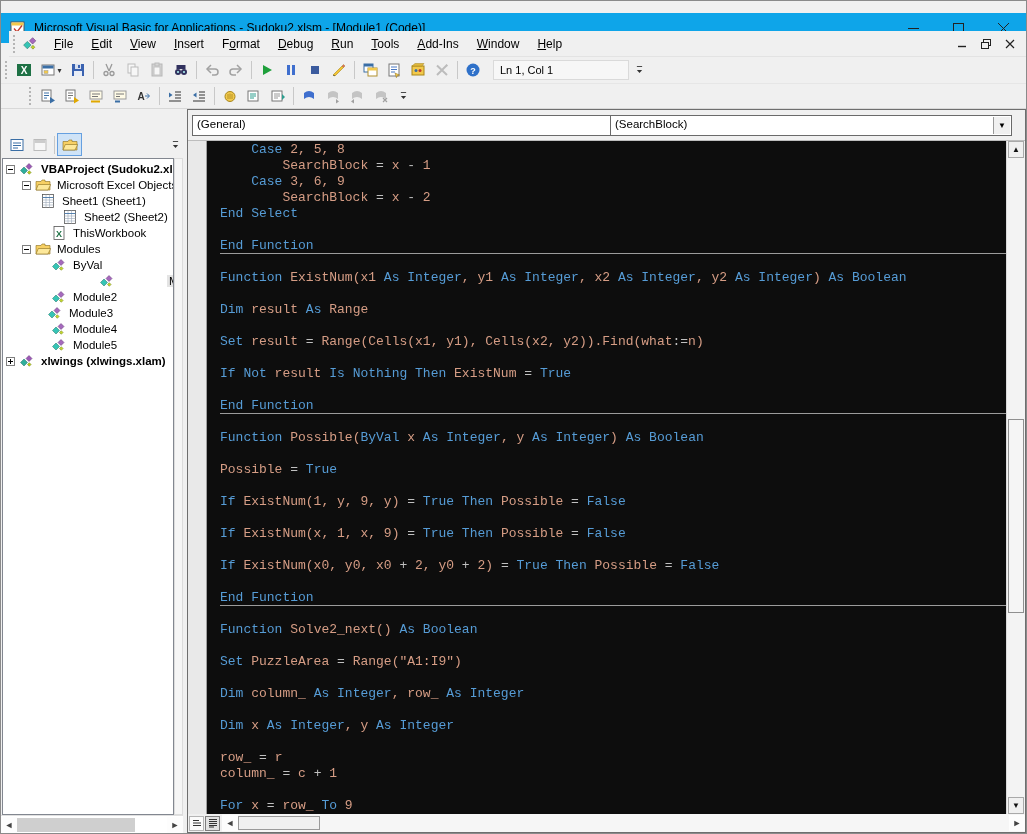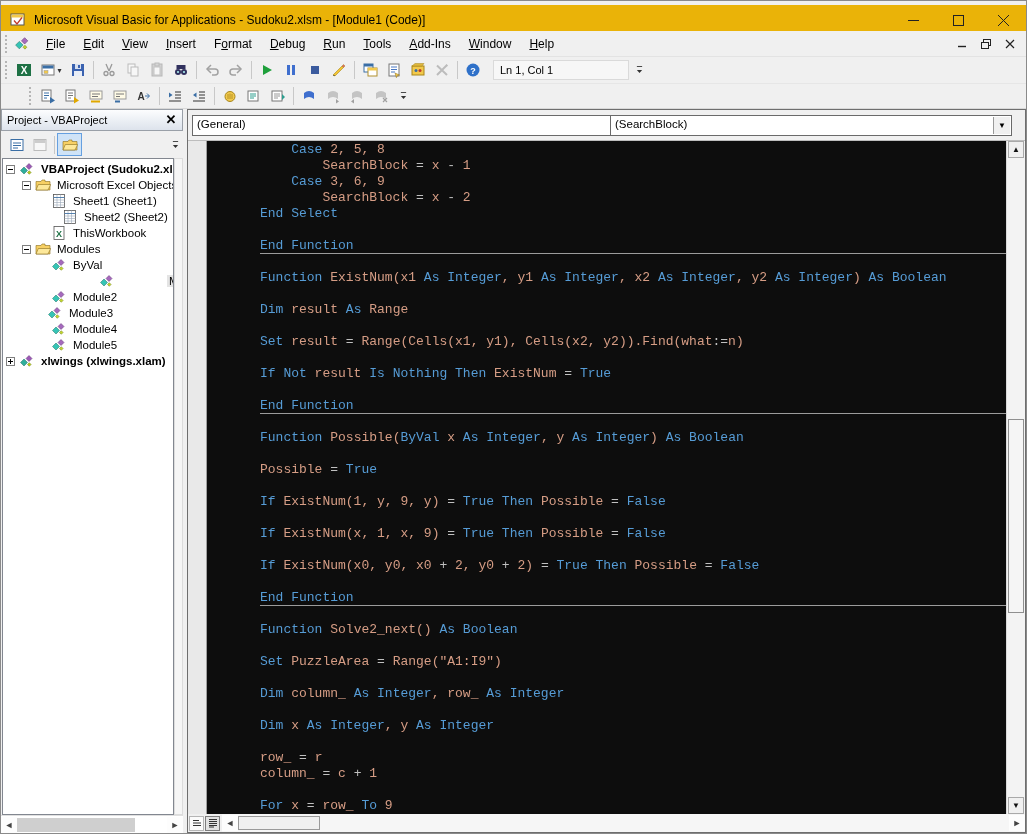--- a/index.html
+++ b/index.html
@@ -1,29 +1,29 @@
 <!DOCTYPE html>
 <html style="--kw: #569cd6; --id: #d69d85; --op: #c0c0c0;"><head>
 <meta charset="utf-8">
 <style>
   html,body{margin:0;padding:0;}
   body{width:1027px;height:834px;position:relative;overflow:hidden;background:#f0f0f0;
        font-family:"Liberation Sans",sans-serif;-webkit-font-smoothing:antialiased;}
   #app{position:absolute;inset:0;border:1px solid #8a8a8a;box-sizing:border-box;}
 
   
-  #titlebar{position:absolute;left:0;top:4px;right:0;height:30px;background:#eab308;display:flex;align-items:center;}
+  #titlebar{position:absolute;left:0;top:12px;right:0;height:30px;background:#0ea5e9;display:flex;align-items:center;}
   #titlebar .appicon{width:16px;height:16px;margin-left:9px;flex:none;}
   #titlebar .title{margin-left:8px;font-size:12px;color:#000;white-space:nowrap;}
   #win-controls{position:absolute;right:0;top:0;height:30px;display:flex;}
   .win-btn{width:45px;height:30px;display:flex;align-items:center;justify-content:center;background:transparent;border:none;padding:0;}
   .win-btn svg{width:11px;height:11px;}
 
   
-  #menubar{position:absolute;left:0;top:30px;right:0;height:26px;background:#f0f0f0;display:flex;align-items:center;border-bottom:1px solid #e3e3e3;box-sizing:border-box;}
+  #menubar{position:absolute;left:8px;top:30px;right:0;height:26px;background:#f0f0f0;display:flex;align-items:center;border-bottom:1px solid #e3e3e3;box-sizing:border-box;}
   .grip{width:4px;height:18px;margin:0 4px 0 3px;background-image:repeating-linear-gradient(#b5b5b5 0 2px,transparent 2px 4px);background-size:2px 100%;background-repeat:no-repeat;background-position:1px 0;}
   #menubar .vbaicon{width:17px;height:17px;margin:0 6px 0 2px;}
   .menu-item{font-size:12px;color:#000;padding:3px 9px;cursor:default;}
   .menu-item u{text-decoration:underline;}
   #mdi-controls{position:absolute;right:6px;top:3px;display:flex;gap:3px;}
   .mdi-btn{width:21px;height:19px;background:#f0f0f0;border:none;display:flex;align-items:center;justify-content:center;padding:0;}
   .mdi-btn svg{width:12px;height:12px;}
 
   
   .tbar{position:absolute;left:0;right:0;background:#f0f0f0;display:flex;align-items:center;}
@@ -407,24 +407,20 @@
         <svg viewBox="0 0 9 16">
           <path d="M1.5 4h6" stroke="#333"></path>
           <path d="M1.5 8l3 3.5L7.5 8z" fill="#333"></path>
         </svg>
       </button>
   </div>
 
   <div id="main">
 
     <div id="project-panel">
-      <div class="pp-header">
-        <span class="pp-title">Project - VBAProject</span>
-        <button class="pp-close">✕</button>
-      </div>
       <div class="pp-toolbar" id="pp-toolbar">
         <button class="tb-btn">
             <svg viewBox="0 0 16 16">
               <rect x="2" y="2.5" width="12" height="11" fill="#fff" stroke="#3a6ea5"></rect>
               <path d="M4 6h8M4 8.5h8M4 11h5" stroke="#3a6ea5"></path>
             </svg>
           </button>
           <button class="tb-btn disabled">
             <svg viewBox="0 0 16 16">
               <rect x="2" y="2.5" width="12" height="11" fill="#fff" stroke="#888"></rect>
@@ -470,21 +466,21 @@
               </svg>
             </span>
             <span class="ticon">
               <svg viewBox="0 0 16 16">
                 <path d="M1 4.5h5l1-1.5h3v1.5h5V13H1z" fill="#f7d064" stroke="#8a6d1d" stroke-width=".6"></path>
                 <path d="M1 13l2.3-5.5H15.7L13 13z" fill="#fde89a" stroke="#8a6d1d" stroke-width=".6"></path>
               </svg>
             </span>
             <span class="tlabel">Microsoft Excel Objects</span>
           </div>
-          <div class="tree-row" style="padding-left: 35px;">
+          <div class="tree-row" style="padding-left: 24px;">
             <span class="spacer"></span>
             <span class="ticon">
               <svg viewBox="0 0 16 16">
                 <rect x="2.5" y="1.5" width="11" height="13" fill="#fff" stroke="#555" stroke-width=".8"></rect>
                 <path d="M2.5 4.5h11M2.5 7h11M2.5 9.5h11M2.5 12h11M6 1.5v13M9.5 1.5v13" stroke="#9aa7b8" stroke-width=".6"></path>
                 <path d="M2.5 4.5h11" stroke="#3a6ea5" stroke-width=".8"></path>
               </svg>
             </span>
             <span class="tlabel">Sheet1 (Sheet1)</span>
           </div>
@@ -621,21 +617,21 @@
         <div class="combo" id="combo-proc">
           <span class="combo-value">(General)</span>
           <button class="combo-btn">▼</button>
         </div>
         <div class="combo" id="combo-decl">
           <span class="combo-value">(SearchBlock)</span>
           <button class="combo-btn">▼</button>
         </div>
       </div>
 
-      <div class="cw-codearea" style="background: rgb(13, 13, 13); gap: 40px;">
+      <div class="cw-codearea" style="background: rgb(13, 13, 13);">
         <div class="cw-margin"></div>
         <div class="cw-code" id="code-lines"><div class="code-line"><span class="tk-n">    </span><span class="tk-k">Case</span><span class="tk-n"> 2, 5, 8</span></div><div class="code-line"><span class="tk-n">        SearchBlock </span><span class="tk-o">=</span><span class="tk-n"> x </span><span class="tk-o">-</span><span class="tk-n"> 1</span></div><div class="code-line"><span class="tk-n">    </span><span class="tk-k">Case</span><span class="tk-n"> 3, 6, 9</span></div><div class="code-line"><span class="tk-n">        SearchBlock </span><span class="tk-o">=</span><span class="tk-n"> x </span><span class="tk-o">-</span><span class="tk-n"> 2</span></div><div class="code-line"><span class="tk-k">End Select</span></div><div class="code-line"></div><div class="code-line sep"><span class="tk-k">End Function</span></div><div class="code-line"></div><div class="code-line"><span class="tk-k">Function</span><span class="tk-n"> ExistNum(x1 </span><span class="tk-k">As Integer</span><span class="tk-n">, y1 </span><span class="tk-k">As Integer</span><span class="tk-n">, x2 </span><span class="tk-k">As Integer</span><span class="tk-n">, y2 </span><span class="tk-k">As Integer</span><span class="tk-n">) </span><span class="tk-k">As Boolean</span></div><div class="code-line"></div><div class="code-line"><span class="tk-k">Dim</span><span class="tk-n"> result </span><span class="tk-k">As</span><span class="tk-n"> Range</span></div><div class="code-line"></div><div class="code-line"><span class="tk-k">Set</span><span class="tk-n"> result </span><span class="tk-o">=</span><span class="tk-n"> Range(Cells(x1, y1), Cells(x2, y2)).Find(what</span><span class="tk-o">:=</span><span class="tk-n">n)</span></div><div class="code-line"></div><div class="code-line"><span class="tk-k">If Not</span><span class="tk-n"> result </span><span class="tk-k">Is Nothing Then</span><span class="tk-n"> ExistNum </span><span class="tk-o">=</span><span class="tk-k"> True</span></div><div class="code-line"></div><div class="code-line sep"><span class="tk-k">End Function</span></div><div class="code-line"></div><div class="code-line"><span class="tk-k">Function</span><span class="tk-n"> Possible(</span><span class="tk-k">ByVal</span><span class="tk-n"> x </span><span class="tk-k">As Integer</span><span class="tk-n">, y </span><span class="tk-k">As Integer</span><span class="tk-n">) </span><span class="tk-k">As Boolean</span></div><div class="code-line"></div><div class="code-line"><span class="tk-n">Possible </span><span class="tk-o">=</span><span class="tk-k"> True</span></div><div class="code-line"></div><div class="code-line"><span class="tk-k">If</span><span class="tk-n"> ExistNum(1, y, 9, y) </span><span class="tk-o">=</span><span class="tk-k"> True Then</span><span class="tk-n"> Possible </span><span class="tk-o">=</span><span class="tk-k"> False</span></div><div class="code-line"></div><div class="code-line"><span class="tk-k">If</span><span class="tk-n"> ExistNum(x, 1, x, 9) </span><span class="tk-o">=</span><span class="tk-k"> True Then</span><span class="tk-n"> Possible </span><span class="tk-o">=</span><span class="tk-k"> False</span></div><div class="code-line"></div><div class="code-line"><span class="tk-k">If</span><span class="tk-n"> ExistNum(x0, y0, x0 </span><span class="tk-o">+</span><span class="tk-n"> 2, y0 </span><span class="tk-o">+</span><span class="tk-n"> 2) </span><span class="tk-o">=</span><span class="tk-k"> True Then</span><span class="tk-n"> Possible </span><span class="tk-o">=</span><span class="tk-k"> False</span></div><div class="code-line"></div><div class="code-line sep"><span class="tk-k">End Function</span></div><div class="code-line"></div><div class="code-line"><span class="tk-k">Function</span><span class="tk-n"> Solve2_next() </span><span class="tk-k">As Boolean</span></div><div class="code-line"></div><div class="code-line"><span class="tk-k">Set</span><span class="tk-n"> PuzzleArea </span><span class="tk-o">=</span><span class="tk-n"> Range("A1:I9")</span></div><div class="code-line"></div><div class="code-line"><span class="tk-k">Dim</span><span class="tk-n"> column_ </span><span class="tk-k">As Integer</span><span class="tk-n">, row_ </span><span class="tk-k">As Integer</span></div><div class="code-line"></div><div class="code-line"><span class="tk-k">Dim</span><span class="tk-n"> x </span><span class="tk-k">As Integer</span><span class="tk-n">, y </span><span class="tk-k">As Integer</span></div><div class="code-line"></div><div class="code-line"><span class="tk-n">row_ </span><span class="tk-o">=</span><span class="tk-n"> r</span></div><div class="code-line"><span class="tk-n">column_ </span><span class="tk-o">=</span><span class="tk-n"> c </span><span class="tk-o">+</span><span class="tk-n"> 1</span></div><div class="code-line"></div><div class="code-line"><span class="tk-k">For</span><span class="tk-n"> x </span><span class="tk-o">=</span><span class="tk-n"> row_ </span><span class="tk-k">To</span><span class="tk-n"> 9</span></div></div>
       </div>
 
       <div class="cw-vscroll">
         <button class="vs-btn" id="vs-up">▲</button>
         <div class="vs-thumb"></div>
         <button class="vs-btn" id="vs-down">▼</button>
       </div>
 

